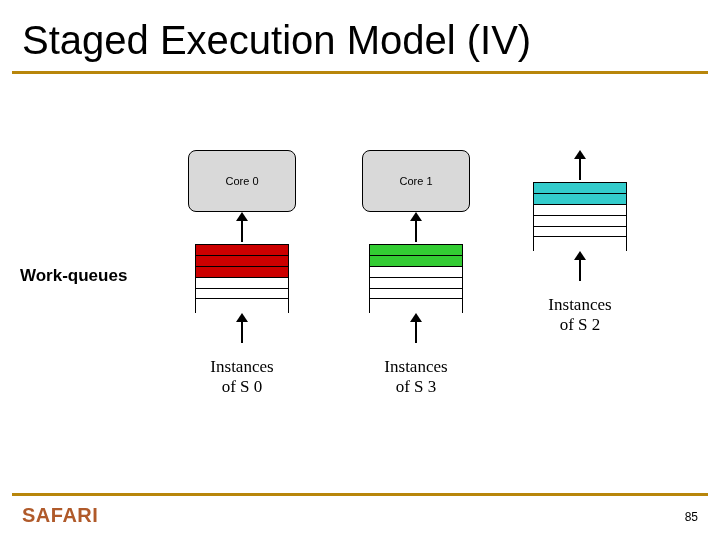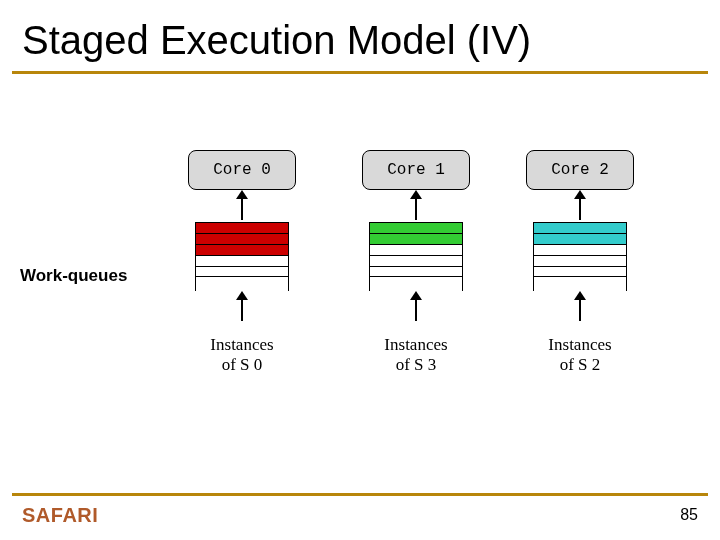--- a/index.html
+++ b/index.html
@@ -38,30 +38,30 @@
     position: absolute;
     width: 120px;
     top: 0;
     text-align: center;
   }
   .col0 { left: 182px; }
   .col1 { left: 356px; }
   .col2 { left: 520px; }
   .core {
     width: 108px;
-    height: 40px;
+    height: 62px;
     margin: 0 auto;
     background: #d9d9d9;
     border: 1.5px solid #000;
     border-radius: 8px;
     display: flex;
     align-items: center;
     justify-content: center;
-    font-size: 16px;
-    font-family: Liberation Mono, monospace;
+    font-size: 11px;
+    font-family: Liberation Sans, sans-serif;
   }
   .arrow {
     width: 2px;
     height: 22px;
     background: #000;
     margin: 8px auto 0 auto;
     position: relative;
   }
   .arrow::before {
     content: "";
@@ -115,21 +115,21 @@
     font-family: Arial, sans-serif;
     font-weight: 700;
     font-size: 20px;
     color: #b05a2a;
     letter-spacing: 0.5px;
   }
   .pagenum {
     position: absolute;
     right: 22px;
     bottom: 16px;
-    font-size: 16px;
+    font-size: 12px;
     color: #000;
   }
 </style>
 </head>
 <body>
 
 <div class="title">Staged Execution Model (IV)</div>
 <hr class="hr1">
 
 <div class="diagram">
@@ -166,21 +166,20 @@
     </div>
     <div class="tail"></div>
     <div class="arrow"></div>
     <div class="instances">
       <div>Instances</div>
       <div>of S 3</div>
     </div>
   </div>
 
   <div class="col col2">
-    <div class="core">Core 2</div>
     <div class="arrow"></div>
     <div class="queue">
       <div class="slot c2"></div>
       <div class="slot c2"></div>
       <div class="slot empty"></div>
       <div class="slot empty"></div>
       <div class="slot empty"></div>
     </div>
     <div class="tail"></div>
     <div class="arrow"></div>

